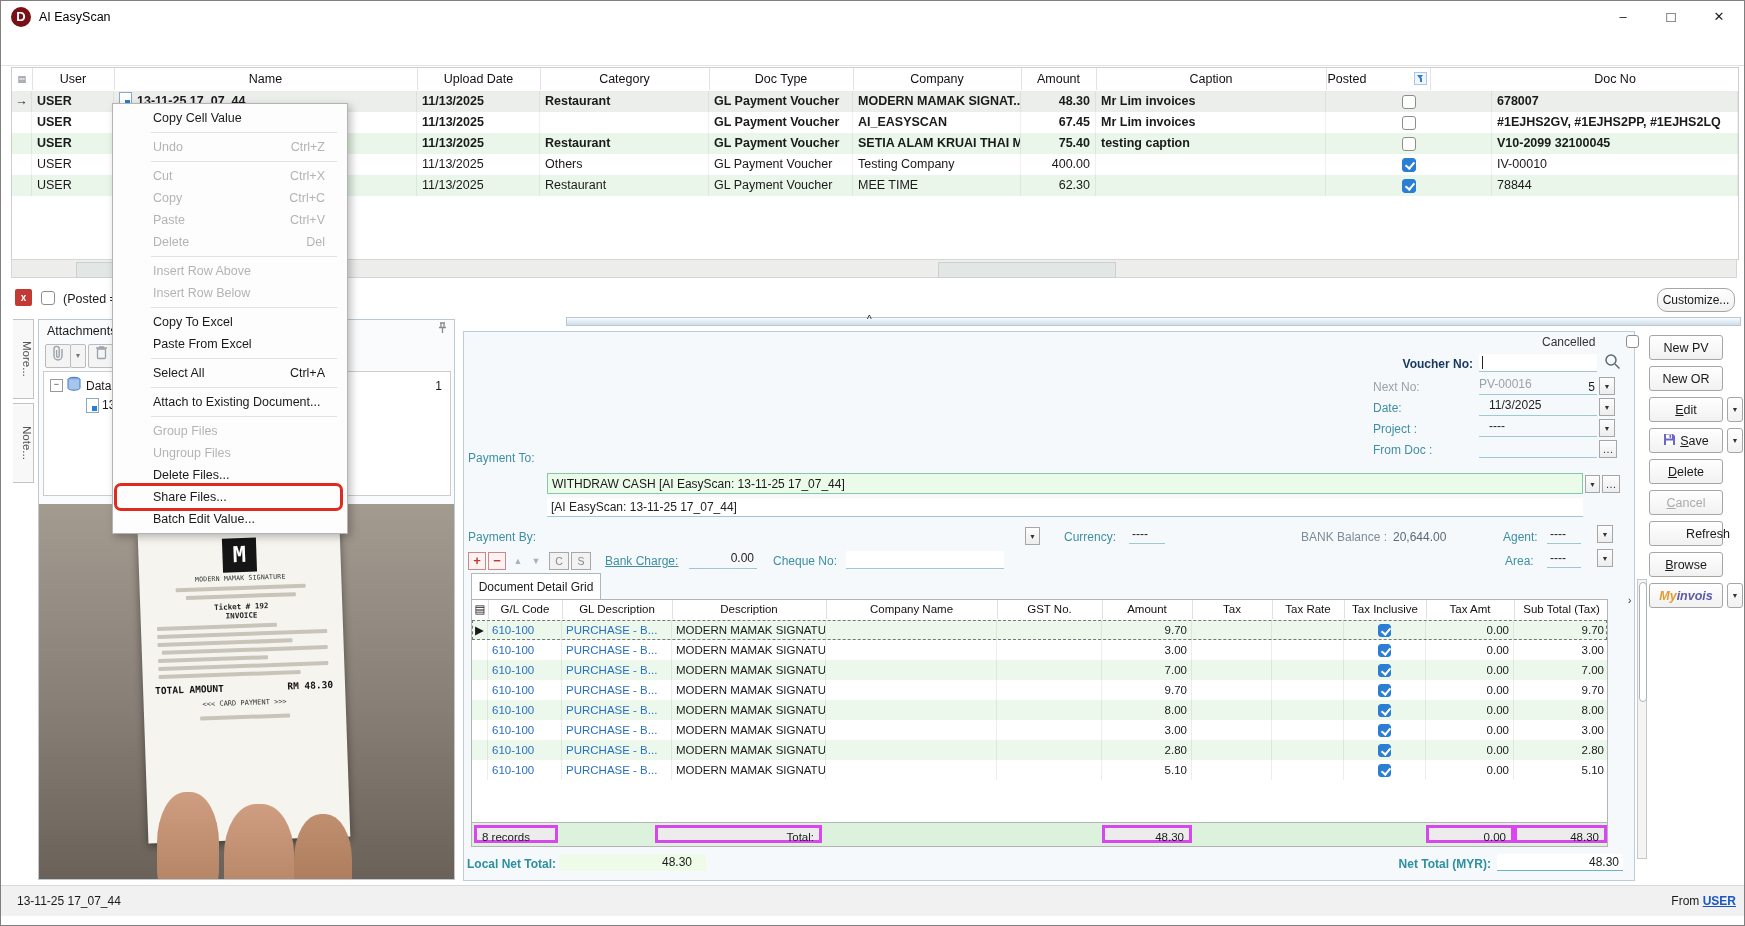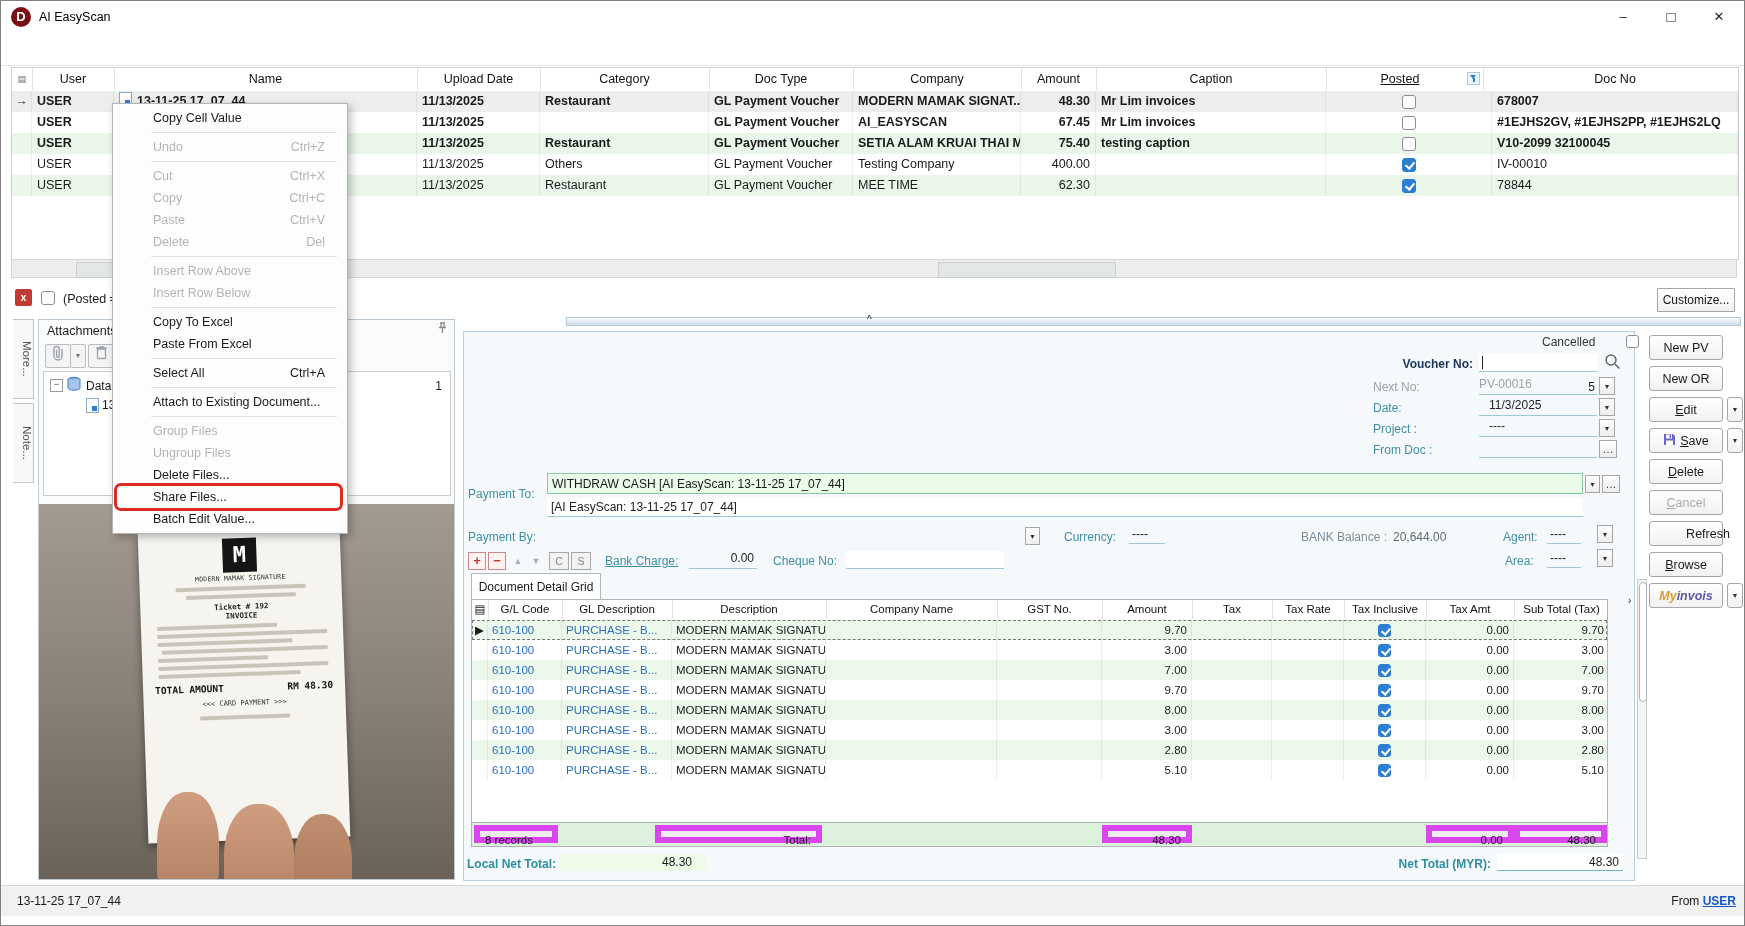--- a/index.html
+++ b/index.html
@@ -45,21 +45,21 @@
   .funnel::before{content:"";position:absolute;left:2px;top:2px;border-left:3px solid transparent;
     border-right:3px solid transparent;border-top:4px solid #2d7cc8;}
   .funnel::after{content:"";position:absolute;left:4.5px;top:5px;width:2px;height:4px;background:#2d7cc8;}
   .gridglyph{font-size:9px;color:#667;}
   
   .band{position:absolute;left:10px;top:258px;width:1726px;height:19px;background:#ededec;border:1px solid #d6d6d6;box-sizing:border-box;}
   .bthumb{position:absolute;top:2px;height:14px;background:#e2e6e4;border:1px solid #ccd1cf;}
   
   .xbtn{position:absolute;left:14px;top:288px;width:17px;height:17px;background:#c13a33;border-radius:2px;
     color:#fff;font-size:10px;font-weight:bold;text-align:center;line-height:17px;}
-  .smallbtn{border:1px solid #a6a6a6;border-radius:1px;background:linear-gradient(#fff,#f0f0f0);
+  .smallbtn{border:1px solid #a6a6a6;border-radius:10px;background:linear-gradient(#fff,#f0f0f0);
     font-size:12px;text-align:center;}
   
   .menu{position:absolute;left:111px;top:102px;width:218px;background:#fdfdfd;border:1px solid #b3b3b3;
     box-shadow:3px 3px 8px rgba(0,0,0,0.25);padding:3px 8px;z-index:50;}
   .menu-item{position:relative;height:22px;line-height:22px;padding-left:32px;font-size:12.5px;color:#1a1a1a;}
   .menu-item .sc{position:absolute;right:14px;}
   .menu-item.dis{color:#b4b4b4;}
   .menu-sep{border-top:1px solid #e2e2e2;margin:3px 2px 3px 30px;}
   .red-ring{position:absolute;left:-7px;right:-4px;top:-3px;bottom:-3px;border:3px solid #dd2b1f;border-radius:7px;pointer-events:none;}
   
@@ -108,21 +108,21 @@
   .dg-hdr{position:absolute;left:0;top:0;width:100%;height:20px;background:#fff;border-bottom:1px solid #c9c9c9;}
   .dg-hcell{position:absolute;top:0;height:19px;line-height:19px;text-align:center;border-right:1px solid #e0e0e0;
     font-size:11.5px;color:#111;overflow:hidden;white-space:nowrap;}
   .dg-row{position:absolute;left:0;width:100%;height:20px;font-size:11.5px;}
   .dg-cell{position:absolute;top:0;height:20px;line-height:20px;padding:0 4px;box-sizing:border-box;
     border-right:1px solid rgba(0,0,0,0.07);overflow:hidden;white-space:nowrap;}
   .dg-cell.r{text-align:right;}
   .dg-cell.c{text-align:center;padding:0;}
   .dg-cell .cb{width:13px;height:13px;}
   .dfoot{position:absolute;left:0;top:222px;width:100%;height:24px;background:#dcf2dc;border-top:1px solid #b4b4b4;}
-  .fbox{position:absolute;top:2px;height:18px;line-height:18px;background:#ececec;border:6px solid #d946ef;
+  .fbox{position:absolute;top:2px;height:18px;line-height:18px;background:#ececec;border:3px solid #d946ef;
     font-size:11.5px;padding:0 5px;box-sizing:border-box;}
   .totlab{font-weight:bold;font-size:12px;color:#2e8fa0;}
   
   .abtn{position:absolute;left:0;width:74px;height:25px;border:1px solid #a6a6a6;border-radius:3px;
     background:linear-gradient(#ffffff,#f1f1f1);font-size:12.5px;color:#1a1a1a;display:flex;align-items:center;justify-content:center;gap:4px;box-sizing:border-box;}
   .abtn.dis{color:#ababab;}
   .addb{position:absolute;left:78px;width:16px;height:25px;border:1px solid #a6a6a6;border-radius:3px;
     background:linear-gradient(#ffffff,#f1f1f1);font-size:7px;color:#333;text-align:center;line-height:24px;box-sizing:border-box;}
   .addb::before{content:"\25BC";}
   .brand1{color:#e39b2d;font-weight:bold;font-style:italic;}
@@ -193,21 +193,21 @@
       <div class="mg-hdr">
         <div class="mg-hcell gridglyph" style="left: 0px; width: 20px;">▤</div>
         <div class="mg-hcell" style="left: 20px; width: 82px;">User</div>
         <div class="mg-hcell" style="left: 102px; width: 303px;">Name</div>
         <div class="mg-hcell" style="left: 405px; width: 123px;">Upload Date</div>
         <div class="mg-hcell" style="left: 528px; width: 169px;">Category</div>
         <div class="mg-hcell" style="left: 697px; width: 144px;">Doc Type</div>
         <div class="mg-hcell" style="left: 841px; width: 168px;">Company</div>
         <div class="mg-hcell" style="left: 1009px; width: 75px;">Amount</div>
         <div class="mg-hcell" style="left: 1084px; width: 230px;">Caption</div>
-        <div class="mg-hcell" style="left: 1305px; width: 166px; text-decoration: underline;">Posted<span class="funnel"></span></div>
+        <div class="mg-hcell" style="left: 1252px; width: 166px;">Posted<span class="funnel"></span></div>
         <div class="mg-hcell" style="left: 1480px; width: 246px;">Doc No</div>
       </div>
       <div class="mg-row" style="top: 23px; background: rgb(235, 238, 235); font-weight: bold;">
         <div class="mg-cell c" style="left: 0px; width: 20px;">→</div>
         <div class="mg-cell" style="left: 20px; width: 82px;">USER</div>
         <div class="mg-cell" style="left: 102px; width: 303px;"><span class="fic"></span>13-11-25 17_07_44</div>
         <div class="mg-cell" style="left: 405px; width: 123px;">11/13/2025</div>
         <div class="mg-cell" style="left: 528px; width: 169px;">Restaurant</div>
         <div class="mg-cell" style="left: 697px; width: 144px;">GL Payment Voucher</div>
         <div class="mg-cell" style="left: 841px; width: 168px;">MODERN MAMAK SIGNAT...</div>
@@ -383,21 +383,21 @@
 
   <div class="lab" style="left:1372px;top:421px;">Project :</div>
   <div class="uline" style="left:1478px;top:418px;width:118px;height:18px;padding-left:10px;">----</div>
   <div class="ddb" style="left:1598px;top:418px;"></div>
 
   <div class="lab" style="left:1372px;top:442px;">From Doc :</div>
   <div class="uline" style="left:1478px;top:439px;width:118px;height:18px;"></div>
   <div class="dots" style="left:1598px;top:439px;"></div>
 
   
-  <div class="lab" style="left:467px;top:486px;text-align:center;">Payment To:</div>
+  <div class="lab" style="left:467px;top:450px;text-align:center;">Payment To:</div>
   <div class="abs nw" style="left:546px;top:472px;width:1036px;height:21px;line-height:21px;background:#eafbea;border:1px solid #86c8a8;box-sizing:border-box;padding:0 4px;font-size:12px;">WITHDRAW CASH [AI EasyScan: 13-11-25 17_07_44]</div>
   <div class="ddb" style="left:1584px;top:474px;width:15px;"></div>
   <div class="dots" style="left:1601px;top:474px;"></div>
   <div class="abs nw uline" style="left:546px;top:497px;width:1036px;height:19px;line-height:19px;background:#fff;padding:0 4px;">[AI EasyScan: 13-11-25 17_07_44]</div>
 
   
   <div class="lab" style="left:467px;top:529px;">Payment By:</div>
   <div class="ddb" style="left:1024px;top:526px;width:15px;"></div>
   <div class="lab" style="left:1063px;top:529px;">Currency:</div>
   <div class="uline" style="left:1128px;top:526px;width:36px;height:17px;padding-left:3px;">----</div>

